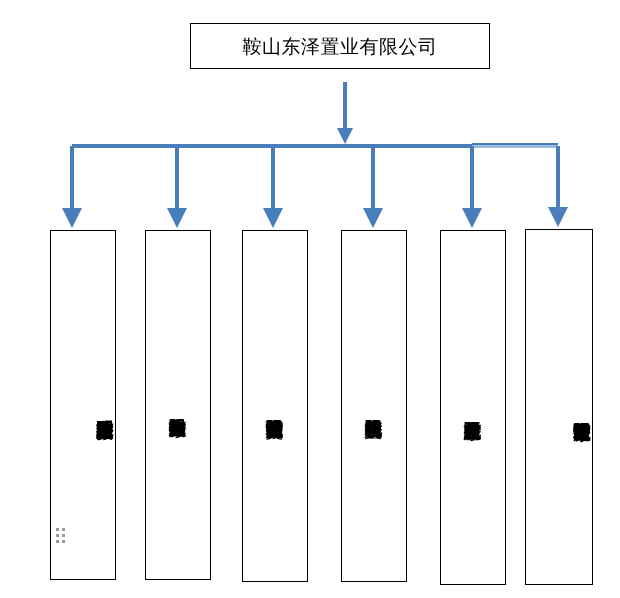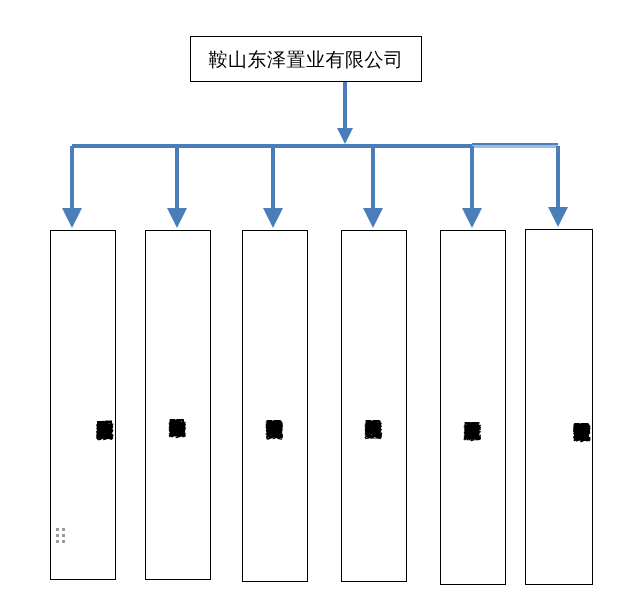--- a/index.html
+++ b/index.html
@@ -17,22 +17,22 @@
     position: relative;
     width: 620px;
     height: 598px;
     background: #ffffff;
   }
 
   
   .root-node {
     position: absolute;
     left: 190px;
-    top: 36px;
-    width: 232px;
+    top: 23px;
+    width: 300px;
     height: 46px;
     border: 1px solid #000000;
     background: #ffffff;
     display: flex;
     align-items: center;
     justify-content: center;
     box-sizing: border-box;
   }
   .root-label {
     font-size: 19px;

